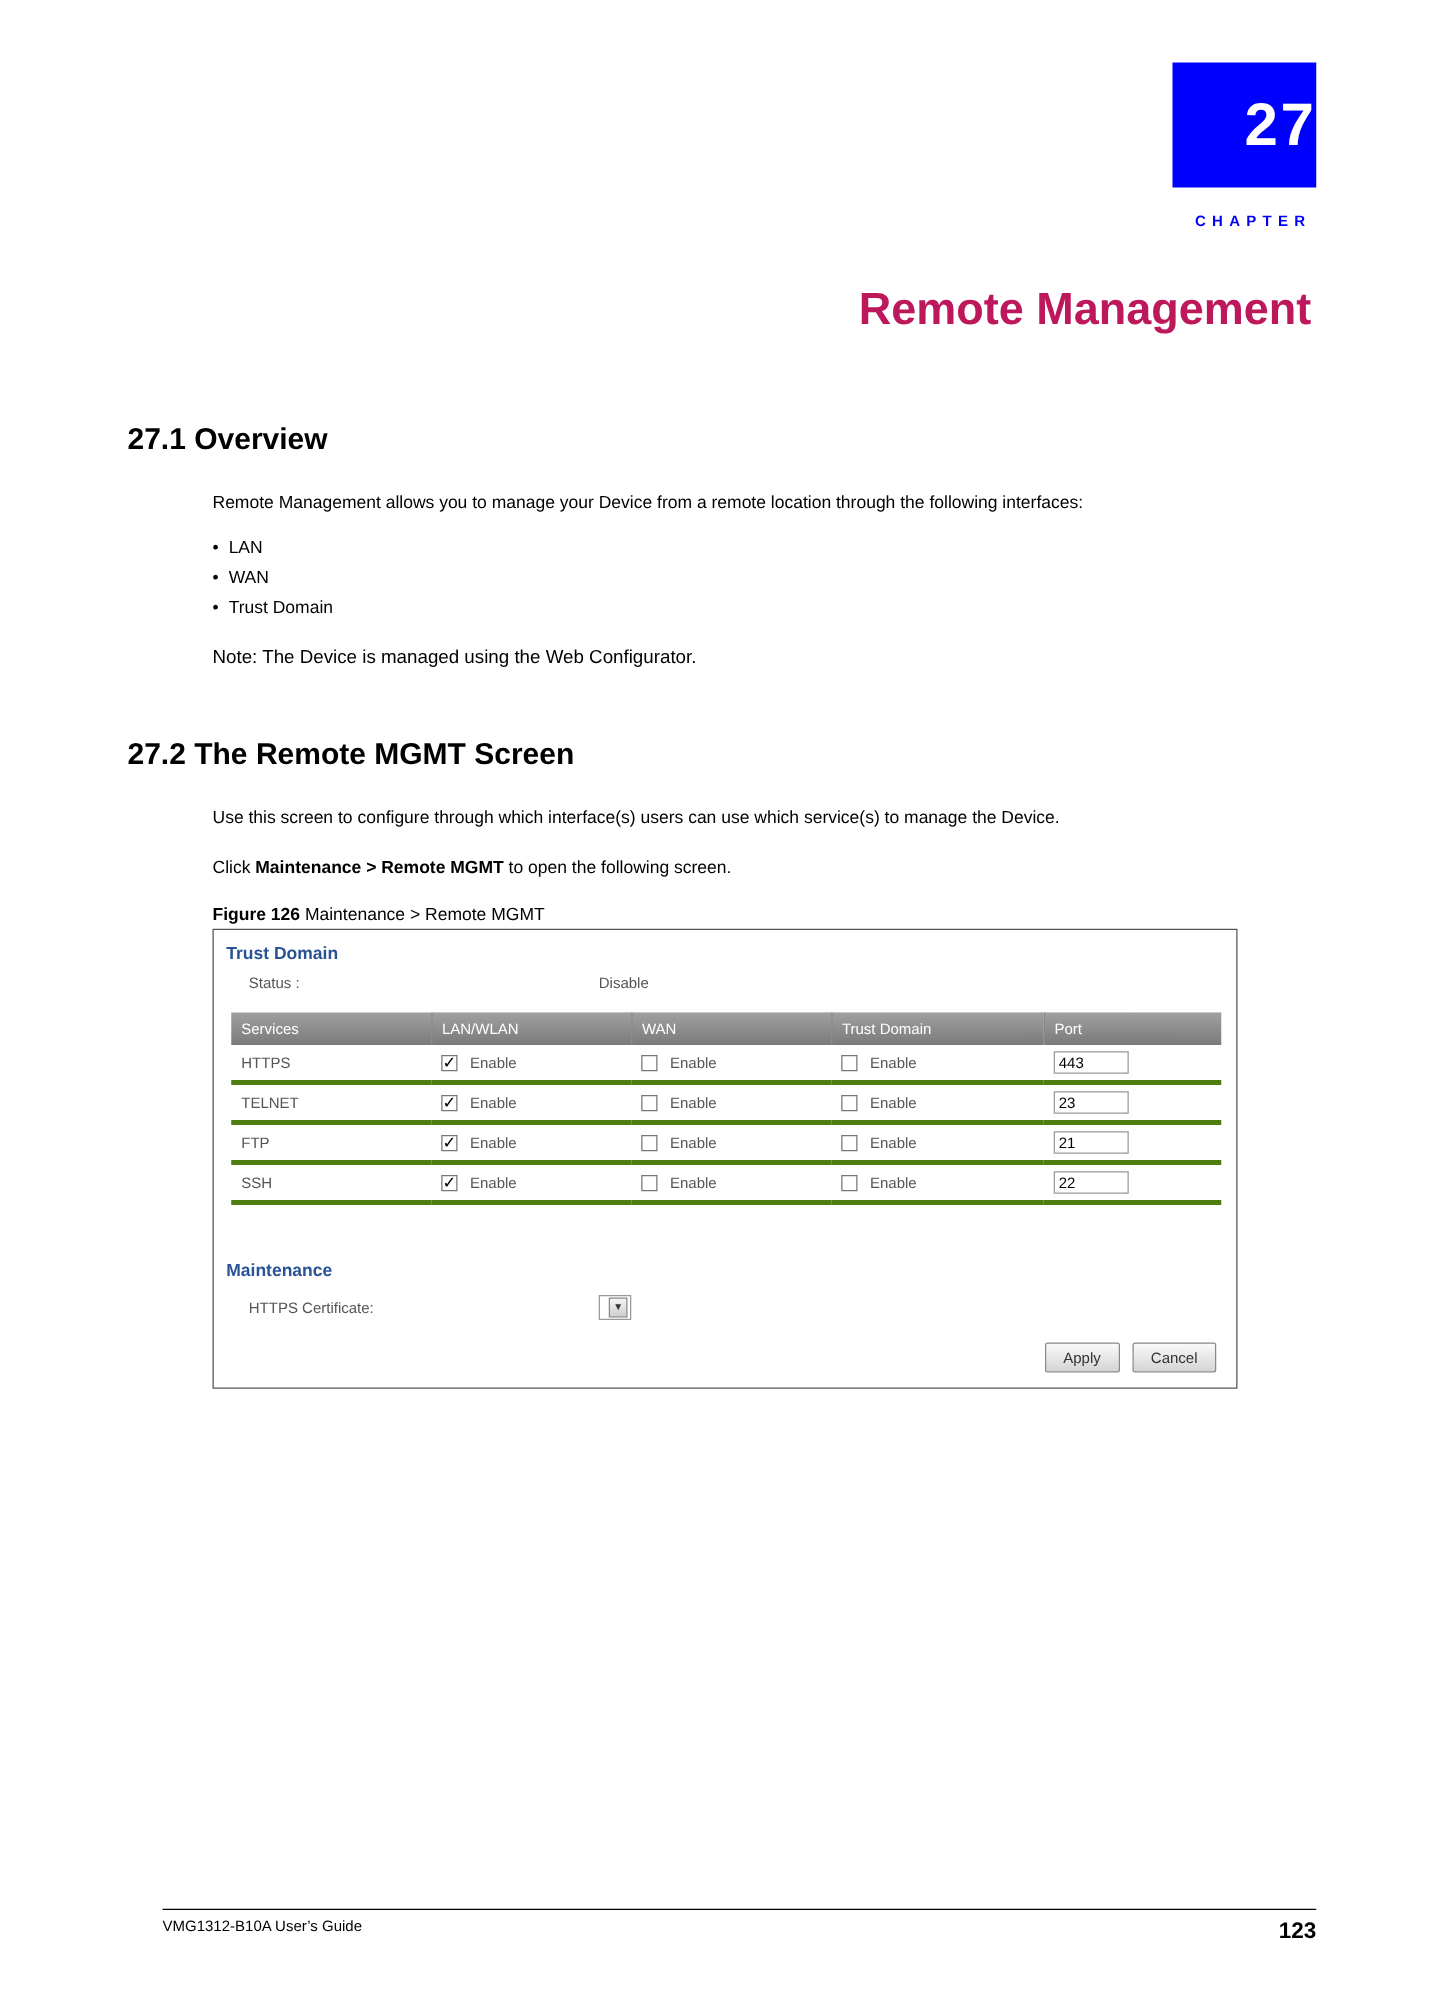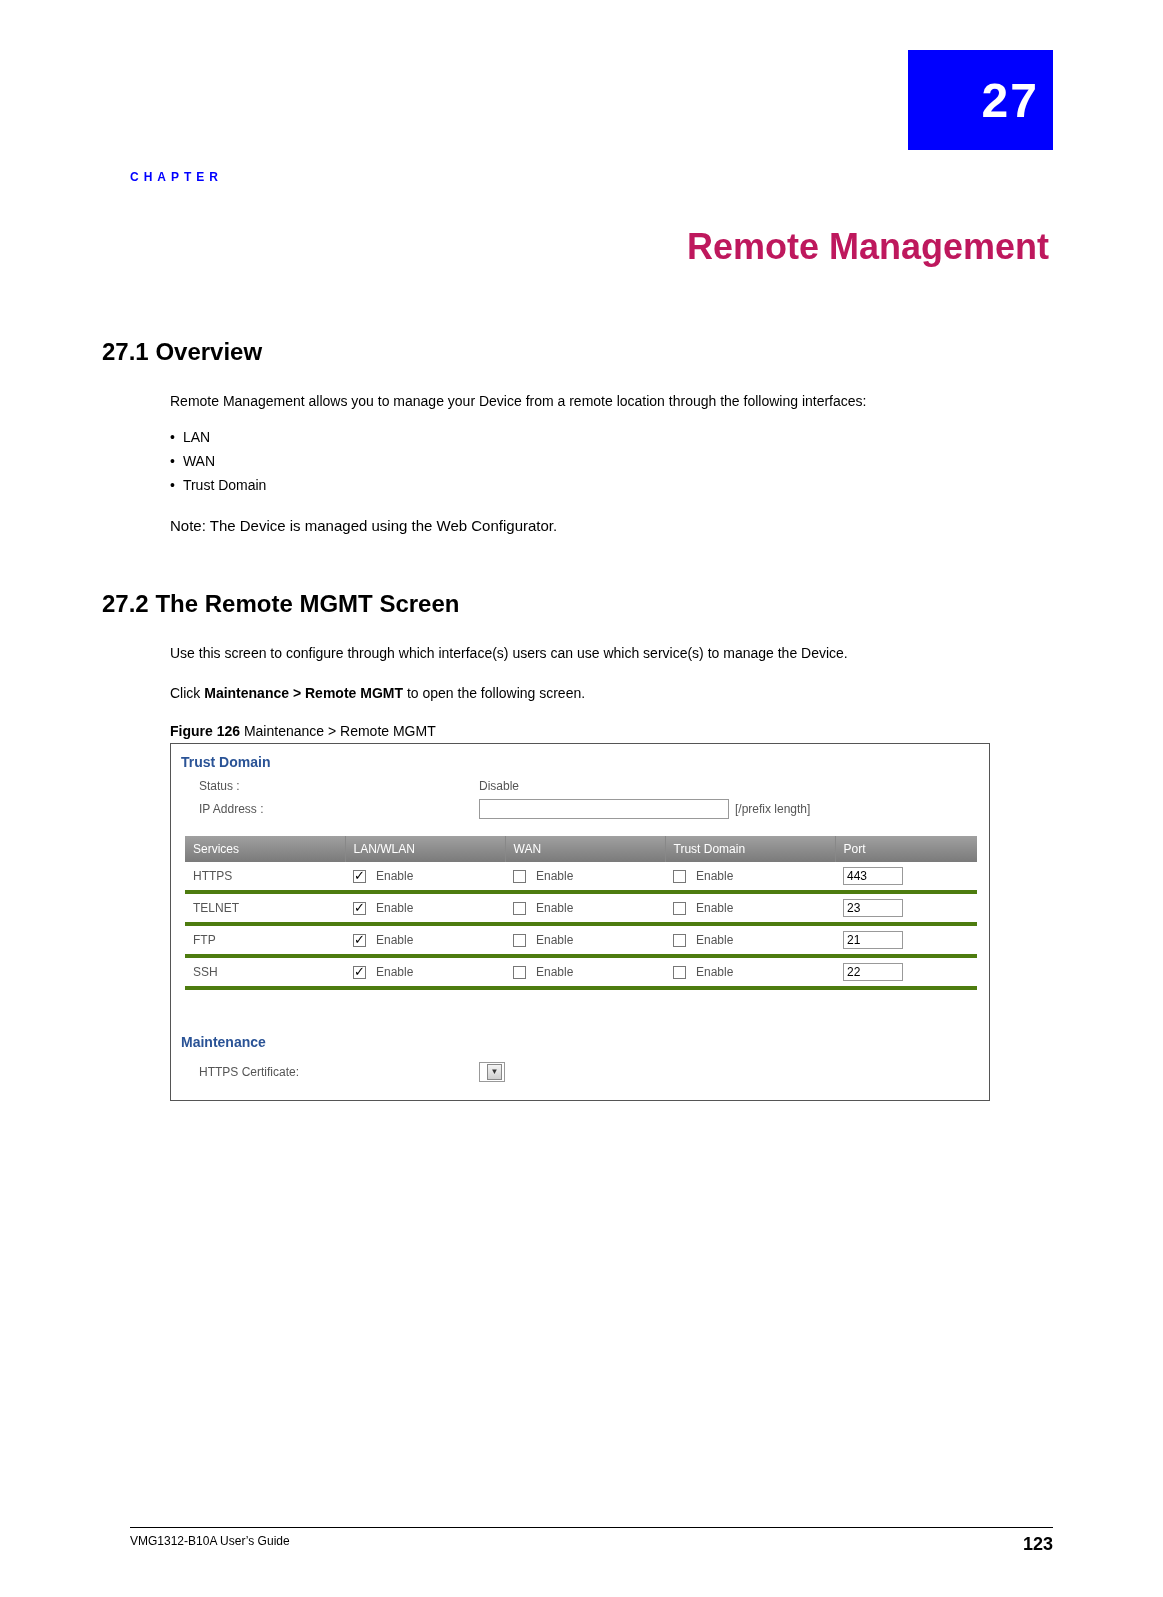--- a/index.html
+++ b/index.html
@@ -14,34 +14,34 @@
   .page {
     width: 1163px;
     height: 1597px;
     padding: 50px 110px 40px 130px;
     position: relative;
   }
   .chapter-badge {
     position: absolute;
     top: 50px;
     right: 110px;
-    width: 145px;
+    width: 115px;
     height: 100px;
     background: #0000ff;
     color: #fff;
     font-size: 48px;
     font-weight: bold;
     display: flex;
     align-items: center;
     justify-content: flex-end;
-    padding-right: 14px;
     font-family: Arial, Helvetica, sans-serif;
     letter-spacing: 2px;
   }
   .chapter-prefix {
+    text-align: right;
     font-size: 12px;
     color: #0000ff;
     font-family: Arial, Helvetica, sans-serif;
     font-weight: bold;
     letter-spacing: 5px;
     margin-top: 120px;
     margin-right: 4px;
   }
   .chapter-title {
     text-align: right;
@@ -270,25 +270,20 @@
 
   <div class="screenshot">
 
     <div class="sc-section-title">Trust Domain</div>
 
     <div class="sc-row">
       <div class="sc-label">Status :</div>
       <div class="sc-value">Disable</div>
     </div>
 
-    <div class="sc-row">
-      <div class="sc-label">IP Address :</div>
-      <input class="sc-input-ip" value="" style="">
-      <span class="sc-suffix">[/prefix length]</span>
-    </div>
 
     <table class="sc-table">
       <thead>
         <tr>
           <th style="width:160px">Services</th>
           <th style="width:160px">LAN/WLAN</th>
           <th style="width:160px">WAN</th>
           <th style="width:170px">Trust Domain</th>
           <th>Port</th>
         </tr>
@@ -326,20 +321,24 @@
     </table>
 
     <div class="sc-section-title" style="margin-top:34px;">Maintenance</div>
     <div class="sc-cert-row">
       <div class="sc-cert-label">HTTPS Certificate:</div>
       <div class="sc-select">
         <div class="sc-select-arrow">▼</div>
       </div>
     </div>
 
+    <div class="sc-buttons">
+      <button class="sc-btn">Apply</button>
+      <button class="sc-btn">Cancel</button>
+    </div>
   </div>
 
   <div class="footer">
     <span>VMG1312-B10A User’s Guide</span>
     <span class="footer-right">123</span>
   </div>
 
 </div>
 
 </body></html>

